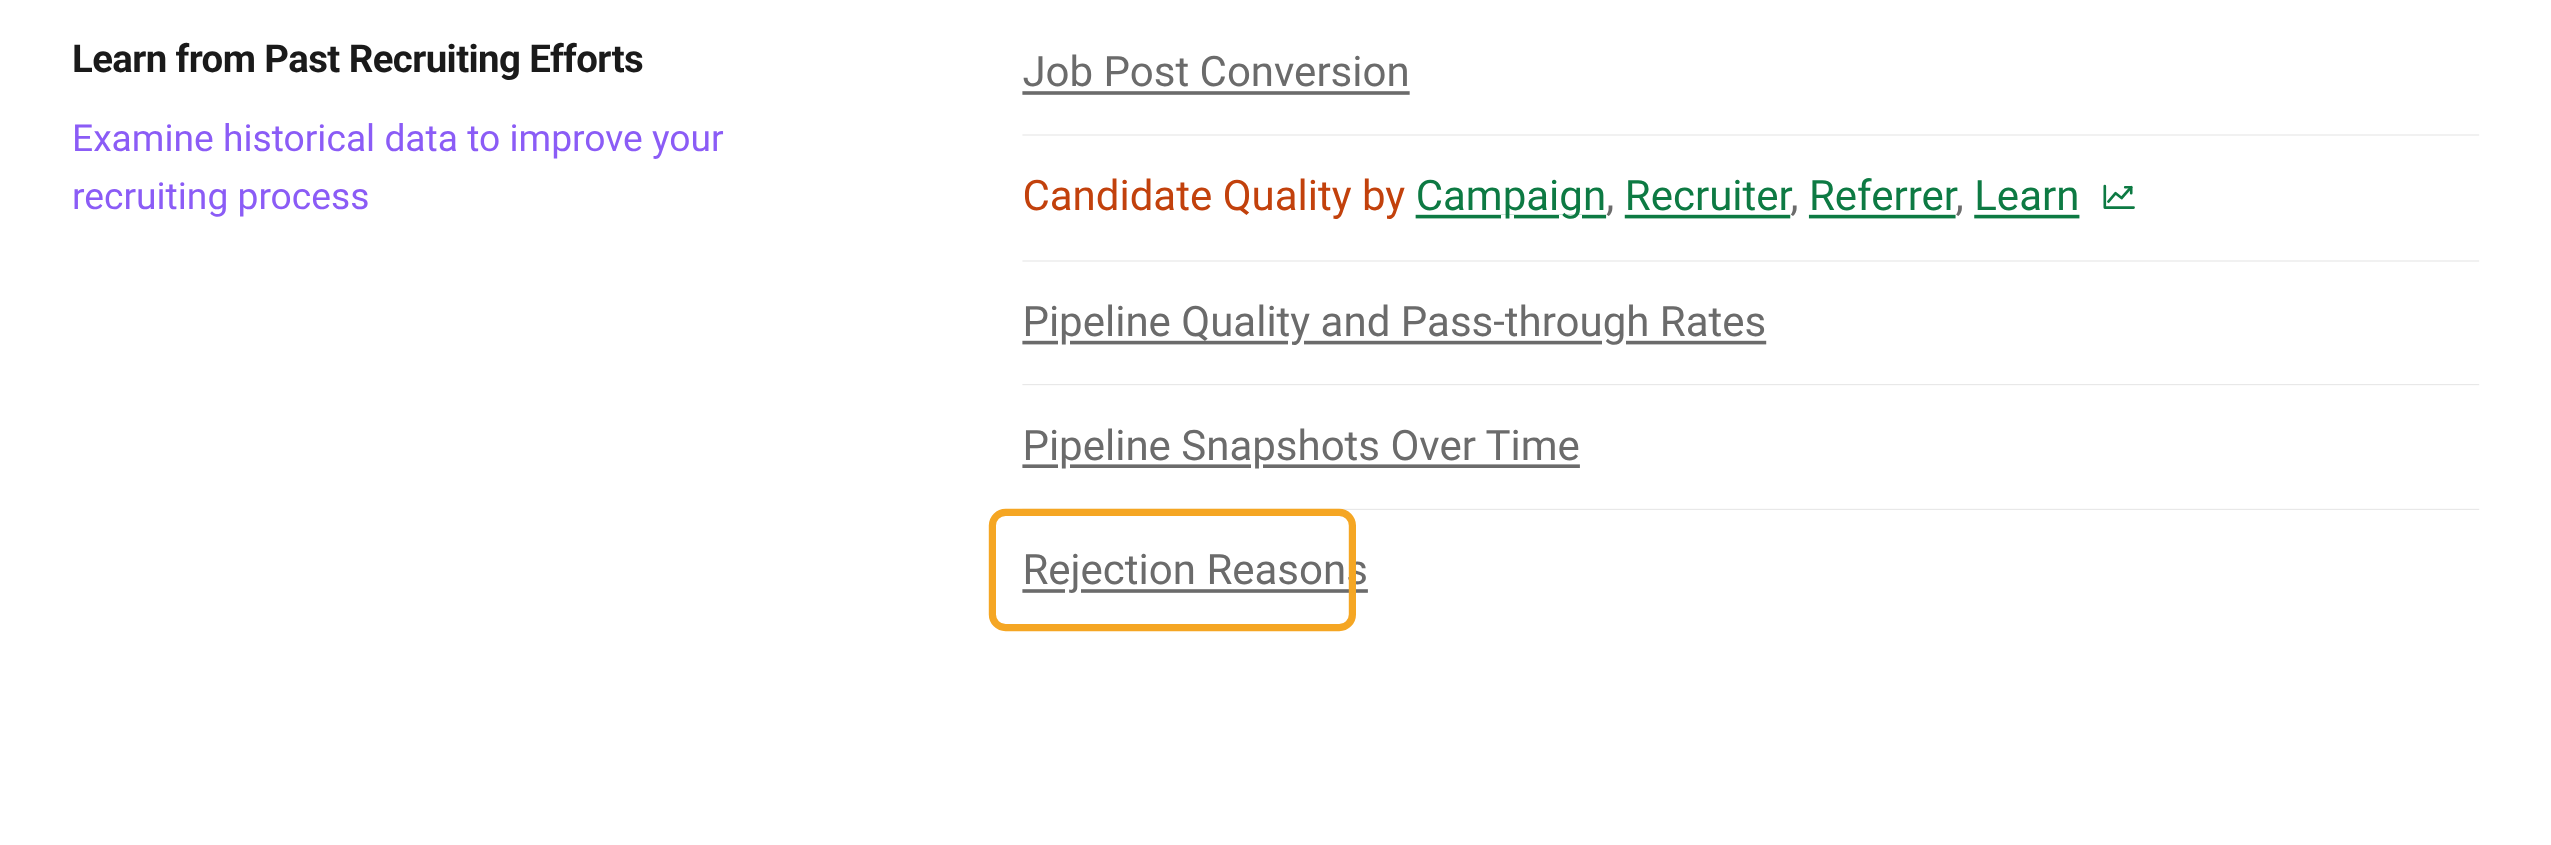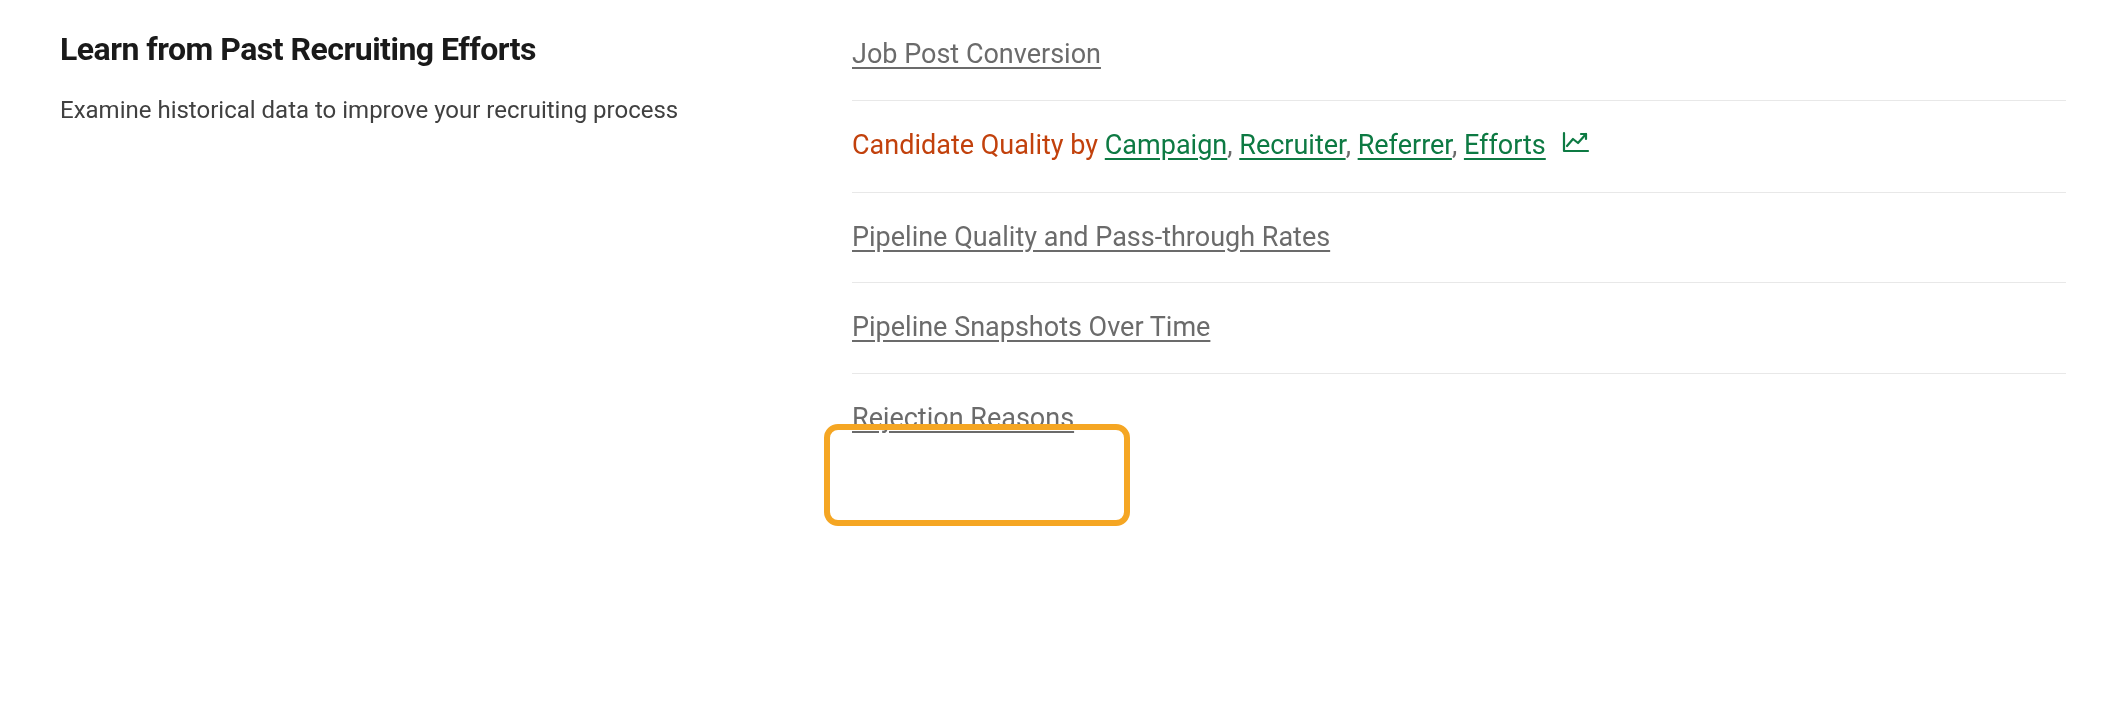--- a/index.html
+++ b/index.html
@@ -27,30 +27,30 @@
       padding-top: 4px;
     }
     .section-title {
       font-size: 32px;
       font-weight: 700;
       color: #1a1a1a;
       letter-spacing: -0.5px;
       margin-bottom: 14px;
     }
     .section-desc {
-      font-size: 24px;
-      color: #404040;
+      font-size: 31px;
+      color: #8b5cf6;
       line-height: 1.55;
       font-weight: 400;
       margin-top: 24px;
     }
     .link-row {
       padding: 24px 0;
       border-bottom: 1px solid #e8e8e8;
-      font-size: 27px;
+      font-size: 35px;
       line-height: 1.55;
     }
     .link-row:first-child {
       padding-top: 0;
     }
     .link-gray {
       color: #6b6b6b;
       text-decoration: underline;
       text-underline-offset: 4px;
       cursor: pointer;
@@ -92,21 +92,21 @@
     <h2 class="section-title">Learn from Past Recruiting Efforts</h2>
     <p class="section-desc">Examine historical data to improve your recruiting process</p>
   </div>
 
   <div class="right-col right-wrap">
     <div class="link-row">
       <a class="link-gray">Job Post Conversion</a>
     </div>
 
     <div class="link-row">
-      <span class="row-prefix">Candidate Quality by </span><a class="link-green">Campaign</a><span class="comma">, </span><a class="link-green">Recruiter</a><span class="comma">, </span><a class="link-green">Referrer</a><span class="comma">, </span><a class="link-green">Efforts</a>
+      <span class="row-prefix">Candidate Quality by </span><a class="link-green">Campaign</a><span class="comma">, </span><a class="link-green">Recruiter</a><span class="comma">, </span><a class="link-green">Referrer</a><span class="comma">, </span><a class="link-green">Learn</a>
       <span class="chart-icon">
         <svg width="28" height="22" viewBox="0 0 28 22" fill="none">
           <path d="M2 2 L2 20 L26 20" stroke="#0d7a43" stroke-width="2.2" fill="none" stroke-linecap="round" stroke-linejoin="round"></path>
           <path d="M5 15 L11 8 L16 12 L24 3" stroke="#0d7a43" stroke-width="2.2" fill="none" stroke-linecap="round" stroke-linejoin="round"></path>
           <path d="M19 3 L24 3 L24 8" stroke="#0d7a43" stroke-width="2.2" fill="none" stroke-linecap="round" stroke-linejoin="round"></path>
         </svg>
       </span>
     </div>
 
     <div class="link-row">

